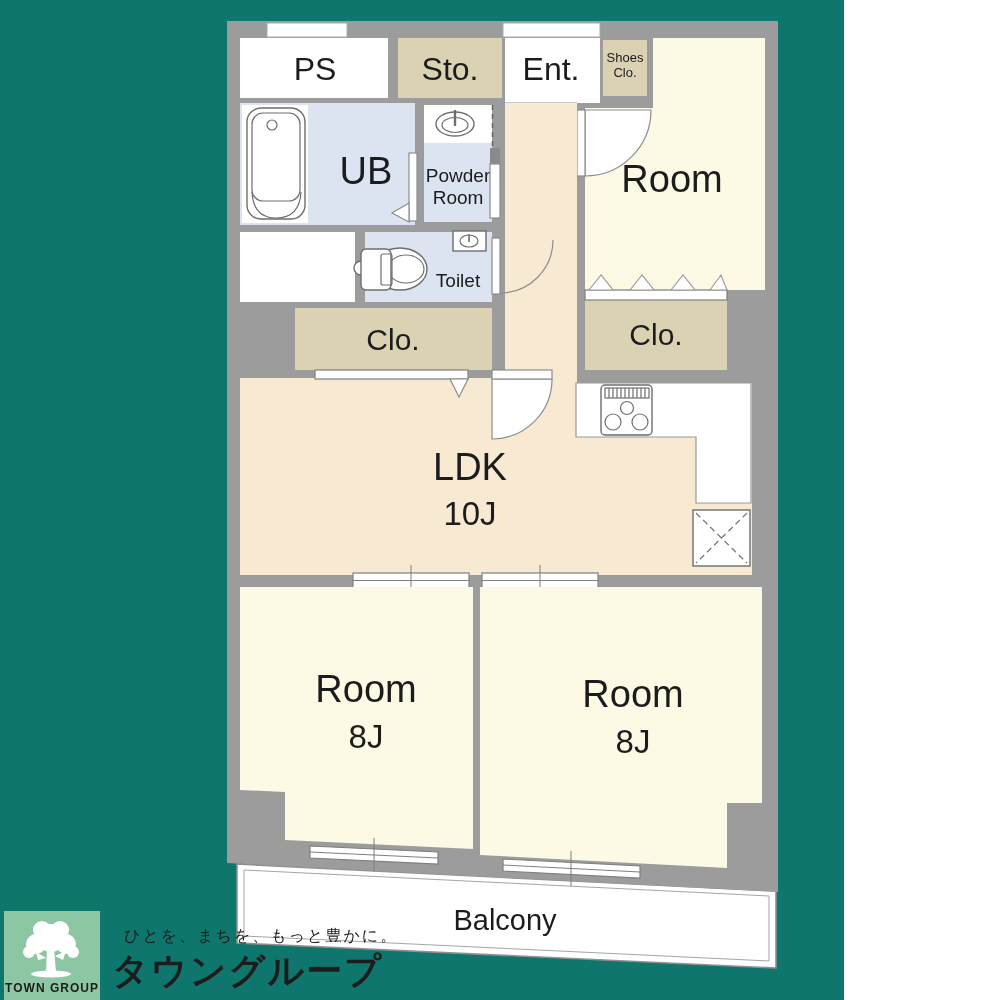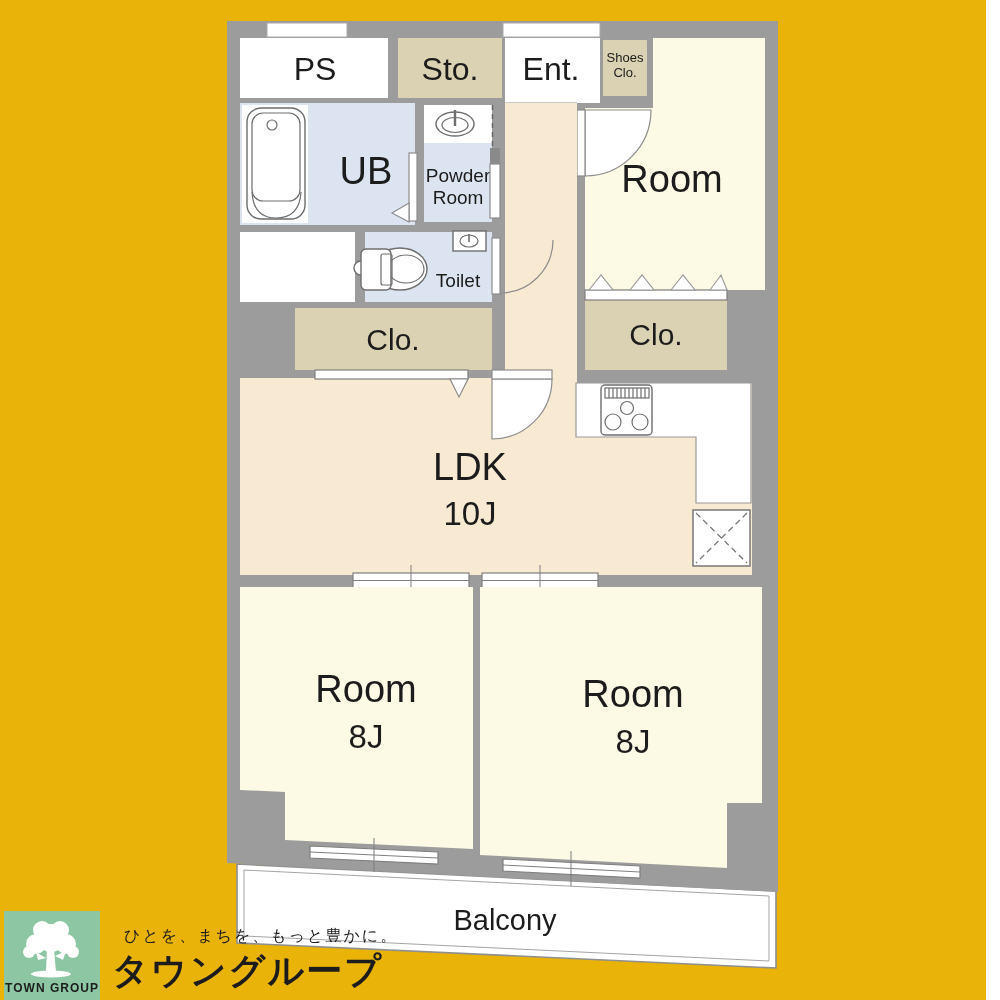--- a/index.html
+++ b/index.html
@@ -1,16 +1,16 @@
 <!DOCTYPE html>
 <html><head>
 <meta charset="utf-8">
 <style>
   html,body{margin:0;padding:0;background:#ffffff;}
-  .stage{position:relative;width:986px;height:1000px;background:#eab308;overflow:hidden;}
+  .stage{position:relative;width:844px;height:1000px;background:#0f766e;overflow:hidden;}
   svg{display:block;}
   text{font-family:"Liberation Sans","DejaVu Sans",sans-serif;fill:#1c1c1c;text-anchor:middle;}
   .lbl-xl{font-size:38px;}
   .lbl-lg{font-size:32px;}
   .lbl-md{font-size:30px;}
   .lbl-size{font-size:33px;}
   .lbl-sm{font-size:19px;}
   .lbl-xs{font-size:13px;}
   .lbl-balcony{font-size:29px;}
   .brand-tagline{font-size:16px;letter-spacing:2px;text-anchor:start;}

